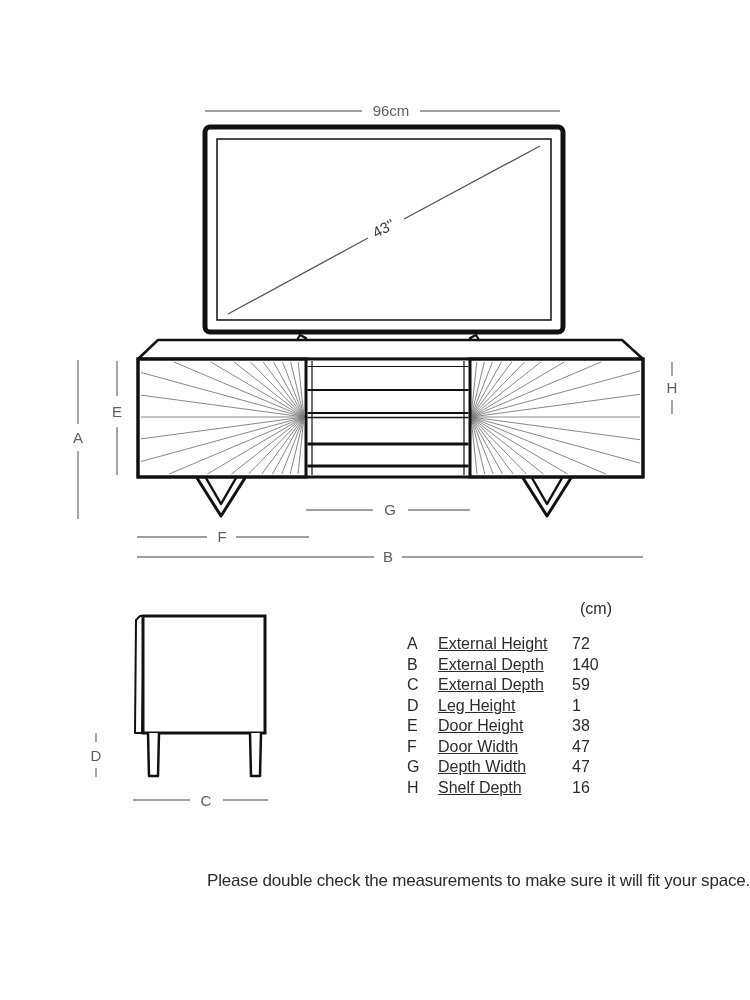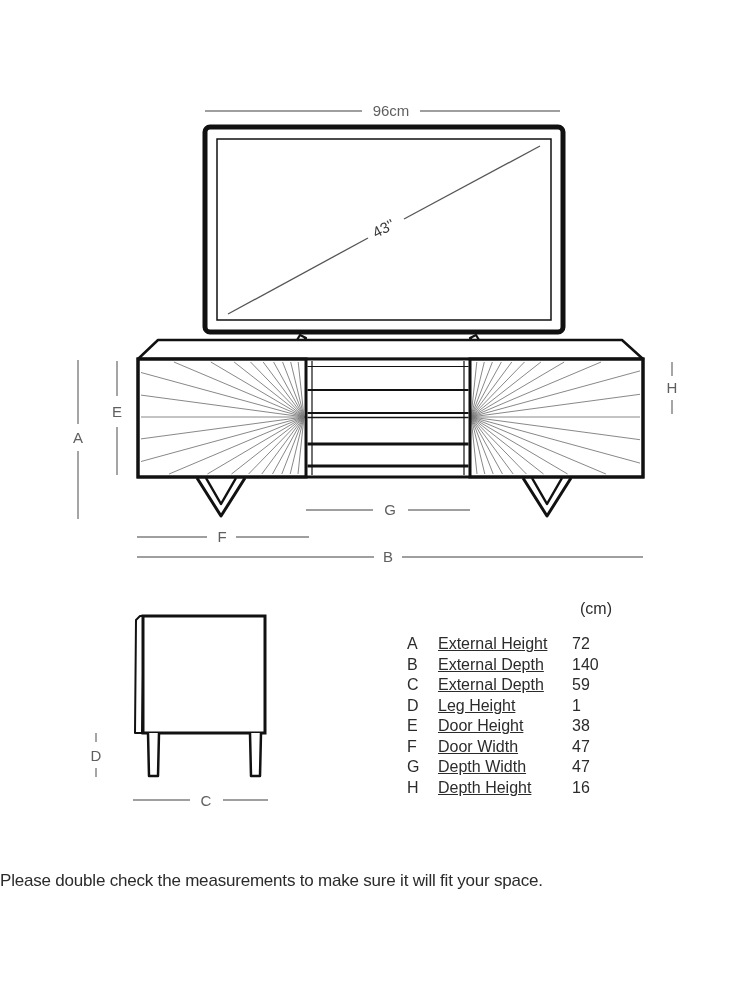--- a/index.html
+++ b/index.html
@@ -14,21 +14,21 @@
   .rays line{stroke:#7a7a7a;stroke-width:0.9;}
   .table{
     position:absolute;left:402px;top:600px;width:202px;color:#2b2b2b;font-size:16px;
   }
   .unit-header{text-align:right;height:20px;margin-bottom:14px;margin-right:-8px;}
   .mrow{display:flex;height:20.5px;align-items:center;}
   .mrow .letter{width:31px;padding-left:5px;flex:none;}
   .mrow .mname{width:134px;flex:none;text-decoration:underline;}
   .mrow .mvalue{flex:1;}
   .note{
-    position:absolute;left:0;top:871px;width:750px;text-align:left;
+    position:absolute;left:0;top:871px;width:750px;text-align:right;
     font-size:17px;color:#2b2b2b;letter-spacing:-0.2px;
   }
 </style>
 </head>
 <body>
 
 <svg width="750" height="1000" viewBox="0 0 750 1000">
 
   <g stroke="#7f7f7f" stroke-width="1.4">
     <line x1="205" y1="111" x2="362" y2="111"></line>
@@ -193,18 +193,18 @@
     <span class="mname">Door Width</span>
     <span class="mvalue">47</span>
   </div>
   <div class="mrow">
     <span class="letter">G</span>
     <span class="mname">Depth Width</span>
     <span class="mvalue">47</span>
   </div>
   <div class="mrow">
     <span class="letter">H</span>
-    <span class="mname">Depth Height</span>
+    <span class="mname">Shelf Depth</span>
     <span class="mvalue">16</span>
   </div>
 </div>
 
 <div class="note">Please double check the measurements to make sure it will fit your space.</div>
 
 </body></html>

